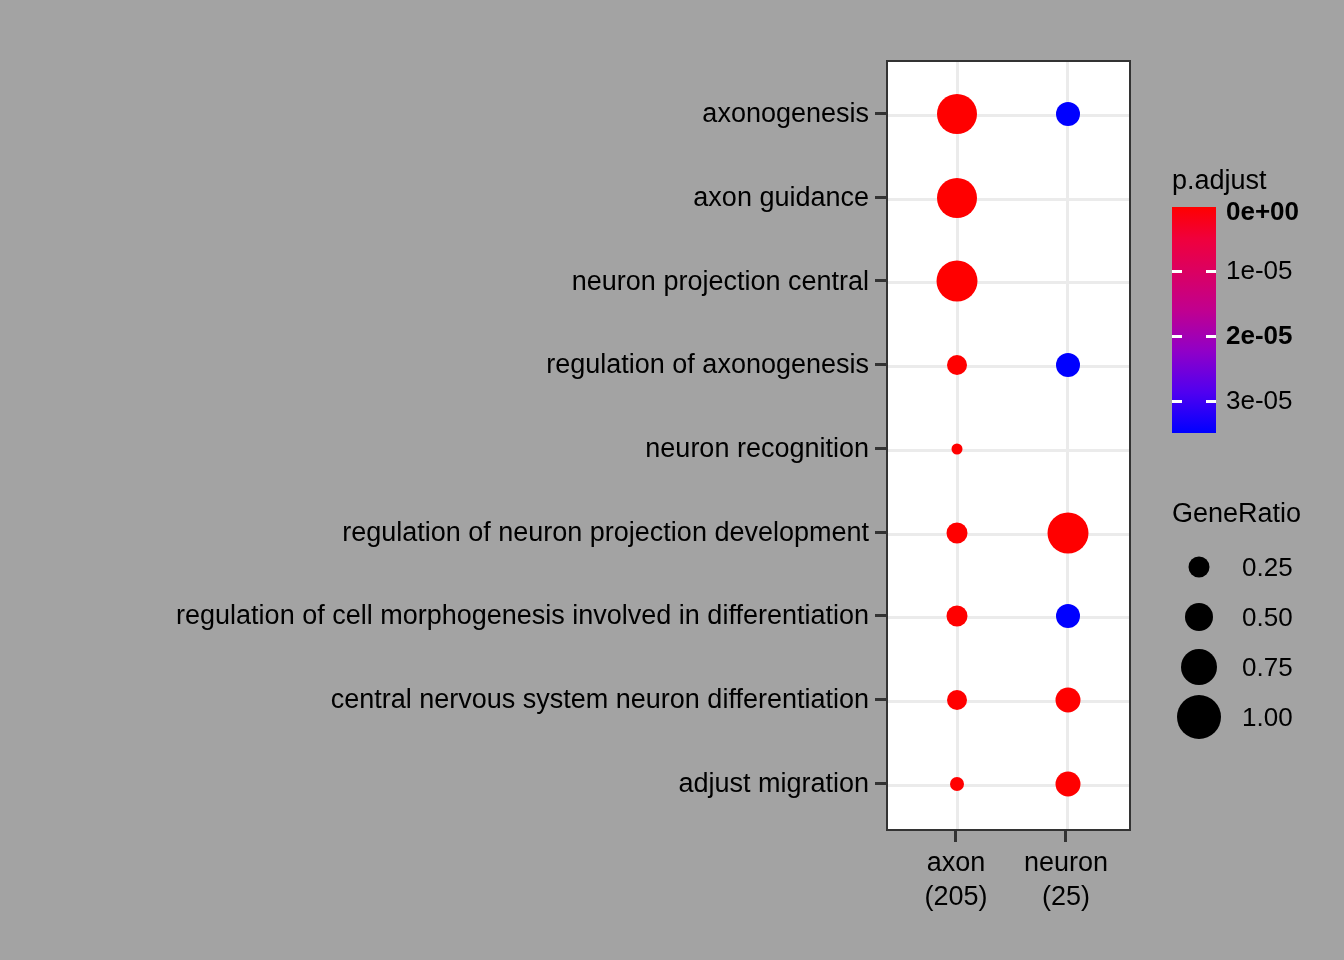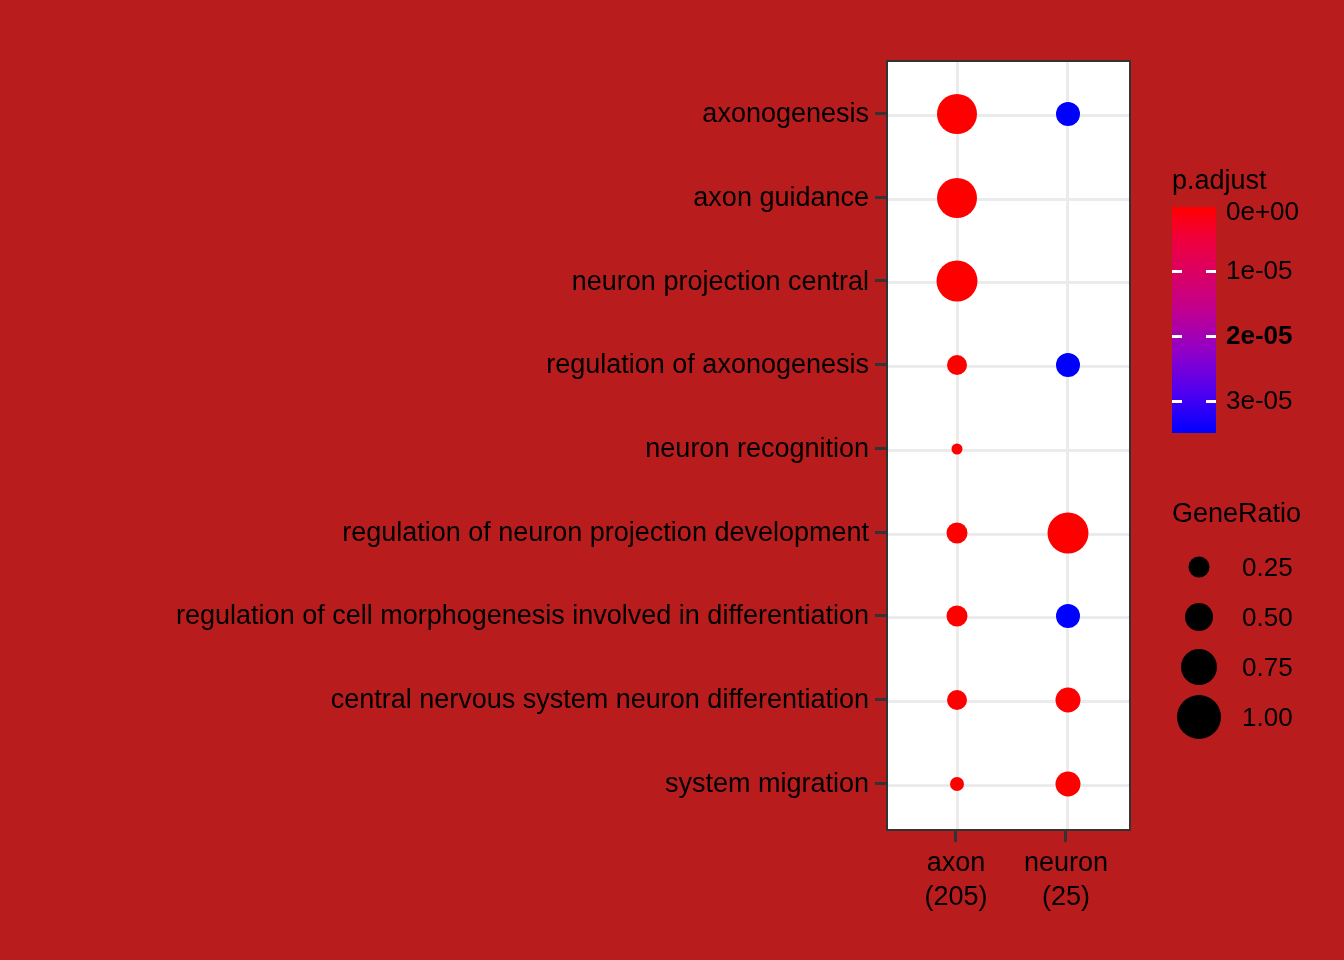--- a/index.html
+++ b/index.html
@@ -11,21 +11,21 @@
     width: 1344px;
     height: 960px;
     font-family: "Liberation Sans", sans-serif;
     color: #000000;
     overflow: hidden;
   }
   #root {
     position: relative;
     width: 1344px;
     height: 960px;
-    background: #b91c1c;
+    background: #a3a3a3;
   }
 
   
   #panel {
     position: absolute;
     left: 886px;
     top: 60px;
     width: 245px;
     height: 771px;
     background: #ffffff;
@@ -196,21 +196,21 @@
 
   <div id="ylabels">
     <div class="ylabel" style="top:113px;">axonogenesis</div>
     <div class="ylabel" style="top:197px;">axon guidance</div>
     <div class="ylabel" style="top:281px;">neuron projection central</div>
     <div class="ylabel" style="top:364px;">regulation of axonogenesis</div>
     <div class="ylabel" style="top:448px;text-align:right;">neuron recognition</div>
     <div class="ylabel" style="top:532px;text-align:right;">regulation of neuron projection development</div>
     <div class="ylabel" style="top:615px;">regulation of cell morphogenesis involved in differentiation</div>
     <div class="ylabel" style="top:699px;">central nervous system neuron differentiation</div>
-    <div class="ylabel" style="top:783px;">system migration</div>
+    <div class="ylabel" style="top:783px;">adjust migration</div>
   </div>
 
   <div>
     <div class="ytick" style="left:875px; top:112px;"></div>
     <div class="ytick" style="left:875px; top:196px;"></div>
     <div class="ytick" style="left:875px; top:279px;"></div>
     <div class="ytick" style="left:875px; top:363px;"></div>
     <div class="ytick" style="left:875px; top:447px;"></div>
     <div class="ytick" style="left:875px; top:531px;"></div>
     <div class="ytick" style="left:875px; top:614px;"></div>
@@ -278,21 +278,21 @@
     <div class="legend-title">p.adjust</div>
     <div id="colorbar-wrap">
       <div id="colorbar"></div>
       <div class="cb-tick half-l" style="top:63px;"></div>
       <div class="cb-tick half-r" style="top:63px;"></div>
       <div class="cb-tick half-l" style="top:128px;"></div>
       <div class="cb-tick half-r" style="top:128px;"></div>
       <div class="cb-tick half-l" style="top:193px;"></div>
       <div class="cb-tick half-r" style="top:193px;"></div>
 
-      <div class="cb-label" style="top:4px;">0e+00</div>
+      <div class="cb-label" style="top:4px;font-weight:bold;">0e+00</div>
       <div class="cb-label" style="top:63px;">1e-05</div>
       <div class="cb-label" style="top:128px;font-weight:bold;">2e-05</div>
       <div class="cb-label" style="top:193px;">3e-05</div>
     </div>
   </div>
 
   <div id="legend-size">
     <div class="legend-title">GeneRatio</div>
     <div id="size-rows">
       <div class="size-row">

